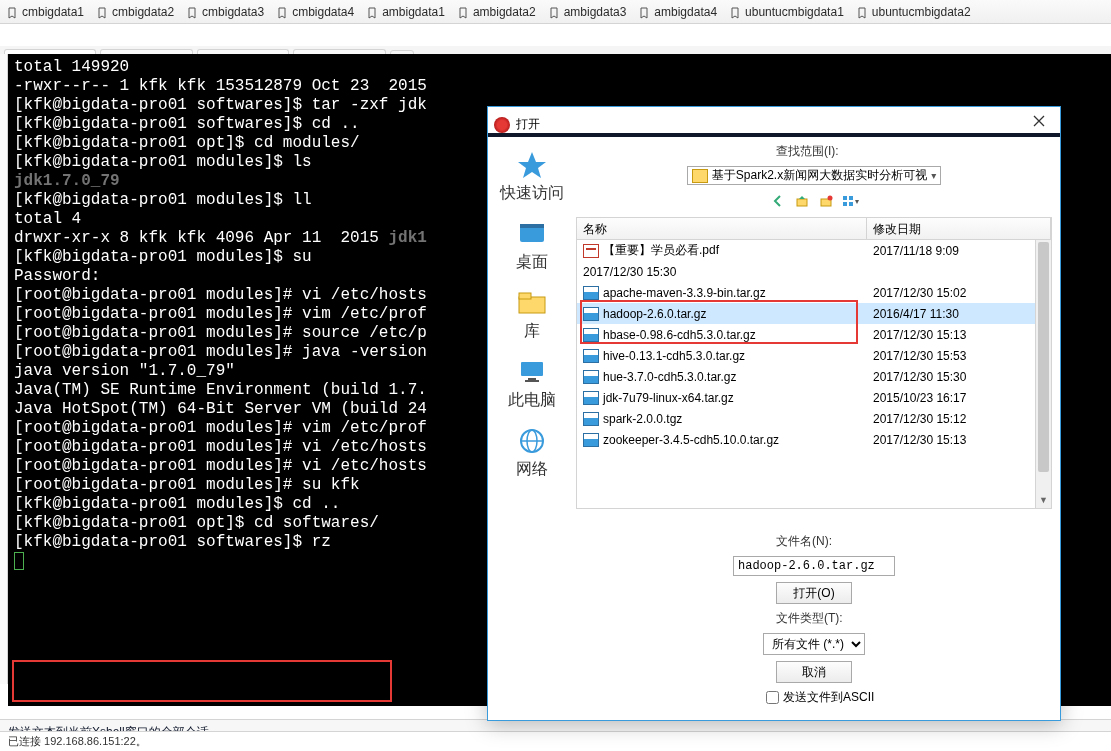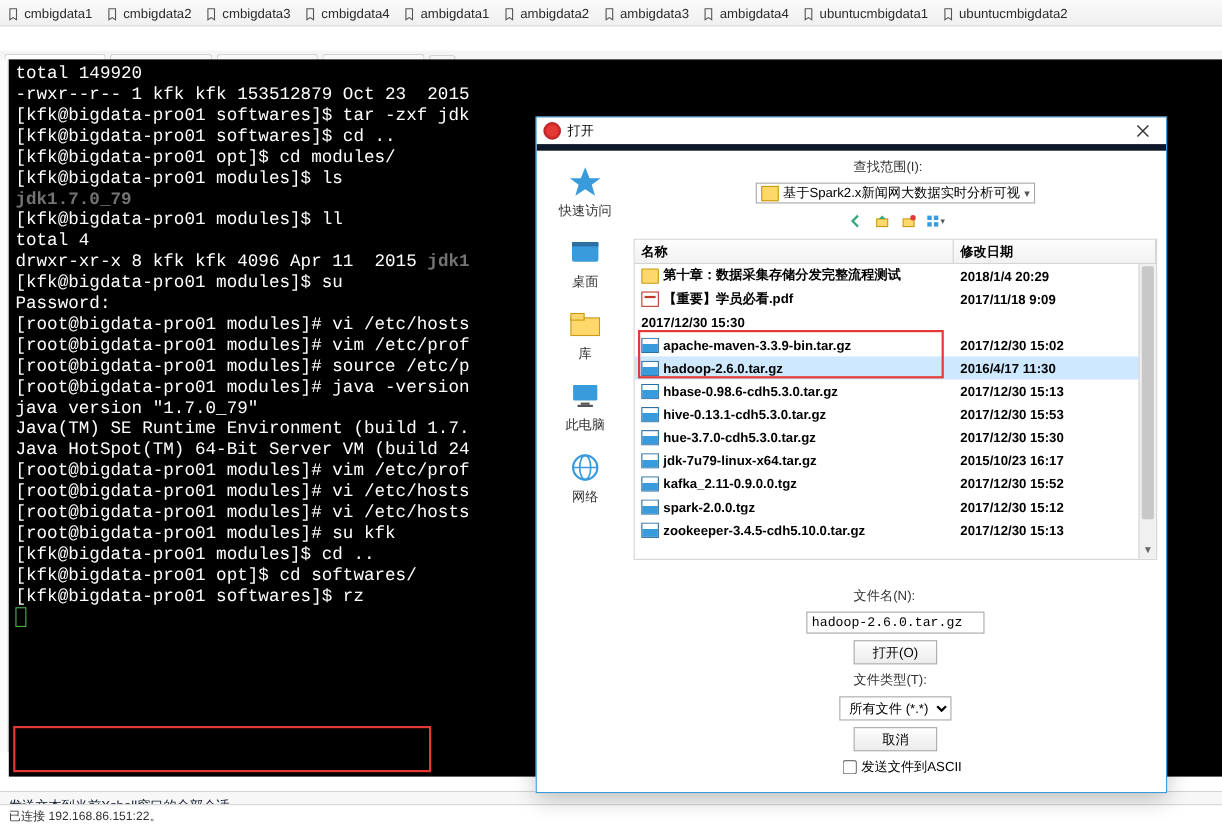--- a/index.html
+++ b/index.html
@@ -20,42 +20,42 @@
 .left-gutter { position: absolute; left: 0; top: 54px; width: 8px; height: 630px; background: #fafafa; border-right: 1px solid #d4d4d4; }
 .terminal { position: absolute; left: 8px; top: 54px; right: 0; height: 652px; background: #000; color: #fff; font-family: "Consolas","Courier New",monospace; font-size: 16px; line-height: 19px; padding: 4px 6px; white-space: pre; overflow: hidden; }
 .term-dir { color: #737373; font-weight: bold; }
 .term-red-box { border: 2px solid #e53935; position: absolute; }
 .term-cursor { display: inline-block; width: 10px; height: 18px; border: 1px solid #4caf50; }
 
 .status-bar { position: absolute; left: 0; right: 0; bottom: 8px; height: 24px; background: #f7f7f7; border-top: 1px solid #d4d4d4; color: #0f172a; padding: 4px 8px; }
 .conn-bar { position: absolute; left: 0; right: 0; bottom: 0; height: 20px; background: #fff; border-top: 1px solid #d4d4d4; color: #333; padding: 2px 8px; font-size: 11px; }
 
 .dialog { position: absolute; left: 487px; top: 106px; width: 574px; background: #fff; border: 1px solid #3a9bdc; box-shadow: 0 4px 20px rgba(0,0,0,.25); }
-.dialog-title { height: 30px; background: #fff; display: flex; align-items: center; padding: 0 6px; gap: 6px; border-bottom: 6px solid #0f172a; }
+.dialog-title { height: 30px; background: #fff; display: flex; align-items: flex-end; padding: 0 6px; gap: 6px; border-bottom: 4px solid #0f172a; }
 .dialog-title .bug { width: 16px; height: 16px; background: radial-gradient(circle,#e53935 40%,#b71c1c 70%); border-radius: 50%; }
 .dialog-title .title-text { font-weight: 400; }
 .dialog-title .spacer { flex: 1; }
 .dialog-title .x { width: 30px; height: 24px; display: flex; align-items: center; justify-content: center; cursor: pointer; }
 
 .dialog-body { display: flex; }
 .dialog-left { width: 88px; padding: 6px 0; text-align: center; }
 .place { margin: 6px 0 14px; cursor: pointer; }
 .place svg { width: 32px; height: 32px; display: block; margin: 0 auto 2px; }
-.place-label { font-size: 12px; color: #333; }
+.place-label { font-size: 16px; color: #333; }
 
 .dialog-right { flex: 1; padding: 6px 8px 8px 0; }
 .row { display: flex; align-items: center; gap: 6px; margin-bottom: 6px; flex-direction: column; }
 .lbl { width: 76px; color: #333; }
 .look-combo { flex: 1; height: 22px; border: 1px solid #a9a9a9; display: flex; align-items: center; padding: 0 4px; gap: 4px; background: #fff; }
 .look-combo .fld { width: 16px; height: 14px; background: #ffd86b; border: 1px solid #c79a12; }
 .look-combo .dd { margin-left: auto; font-size: 10px; color: #555; }
 .tb-icons { display: flex; gap: 4px; }
 .tb-icons .ico { width: 20px; height: 20px; display: flex; align-items: center; justify-content: center; border: 1px solid transparent; cursor: pointer; }
 
-.file-list { border: 1px solid #d4d4d4; height: 292px; overflow: hidden; position: relative; font-weight: bold; }
+.file-list { border: 1px solid #d4d4d4; height: 292px; overflow: hidden; position: relative; }
 .file-head { display: flex; background: linear-gradient(#fdfdfd,#f1f1f1); border-bottom: 1px solid #d4d4d4; height: 22px; }
 .file-head .col { padding: 3px 6px; border-right: 1px solid #d4d4d4; }
 .col-name { width: 290px; }
 .col-date { flex: 1; }
 .file-rows { overflow-y: auto; height: 270px; }
 .file-row { display: flex; height: 21px; align-items: center; cursor: pointer; }
 .file-row.sel { background: #cde8ff; }
 .file-row .c1 { width: 290px; padding-left: 6px; display: flex; align-items: center; gap: 4px; overflow: hidden; }
 .file-row .c2 { flex: 1; padding-left: 6px; }
 .ic { width: 16px; height: 14px; flex-shrink: 0; }
@@ -288,27 +288,20 @@
       </div>
 
       <div class="file-list">
         <div class="file-head">
           <div class="col col-name">名称</div>
           <div class="col col-date">修改日期</div>
         </div>
         <div class="file-rows" id="file-rows">
             <div class="file-row ">
      <div class="c1">
-                <span class="ic ic-folder"></span>
-                <span>第十章：数据采集存储分发完整流程测试</span>
-              </div>
-     <div class="c2">2018/1/4 20:29</div>
-   </div>
-            <div class="file-row ">
-     <div class="c1">
                 <span class="ic ic-pdf"></span>
                 <span>【重要】学员必看.pdf</span>
               </div>
      <div class="c2">2017/11/18 9:09</div>
    </div>
             <div class="file-row ">
      <div class="c2">2017/12/30 15:30</div>
    </div>
             <div class="file-row ">
      <div class="c1">
@@ -344,27 +337,20 @@
                 <span>hue-3.7.0-cdh5.3.0.tar.gz</span>
               </div>
      <div class="c2">2017/12/30 15:30</div>
    </div>
             <div class="file-row ">
      <div class="c1">
                 <span class="ic ic-zip"></span>
                 <span>jdk-7u79-linux-x64.tar.gz</span>
               </div>
      <div class="c2">2015/10/23 16:17</div>
-   </div>
-            <div class="file-row ">
-     <div class="c1">
-                <span class="ic ic-zip"></span>
-                <span>kafka_2.11-0.9.0.0.tgz</span>
-              </div>
-     <div class="c2">2017/12/30 15:52</div>
    </div>
             <div class="file-row ">
      <div class="c1">
                 <span class="ic ic-zip"></span>
                 <span>spark-2.0.0.tgz</span>
               </div>
      <div class="c2">2017/12/30 15:12</div>
    </div>
             <div class="file-row ">
      <div class="c1">

